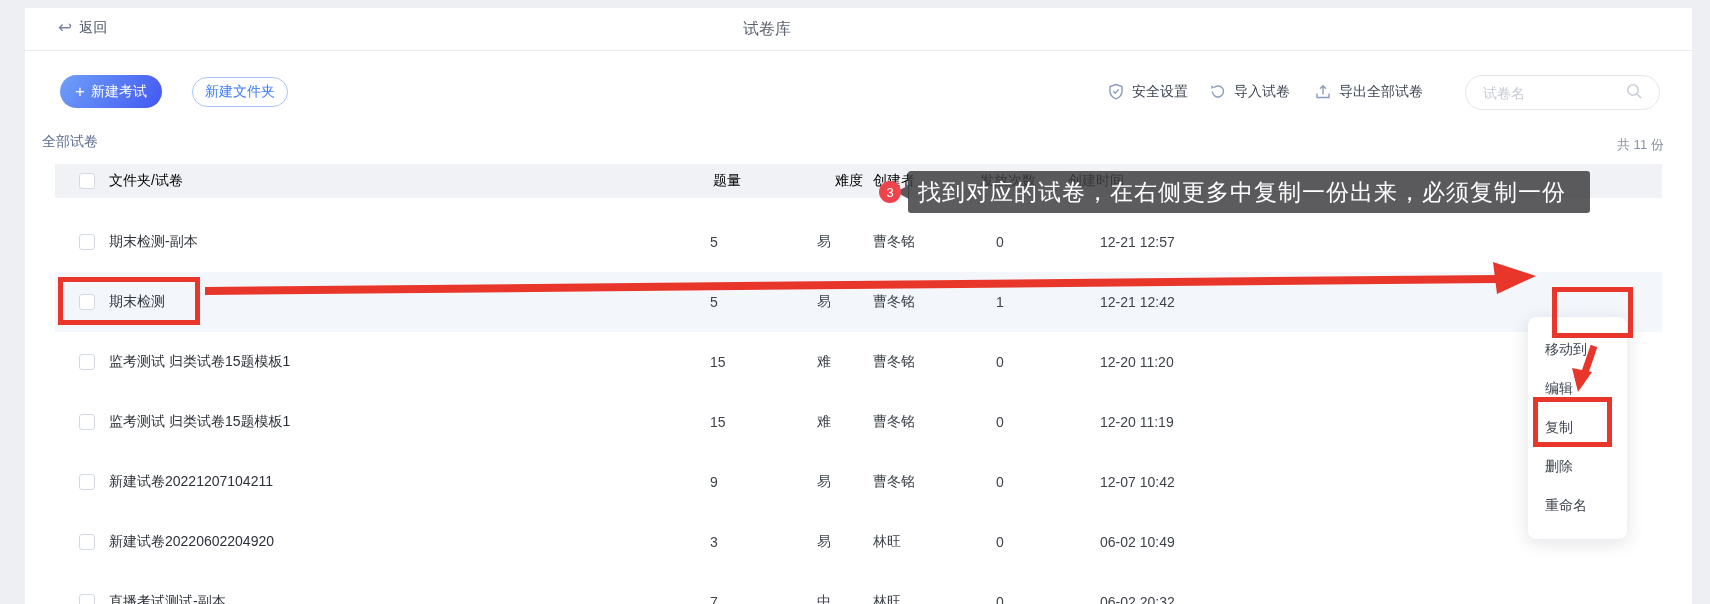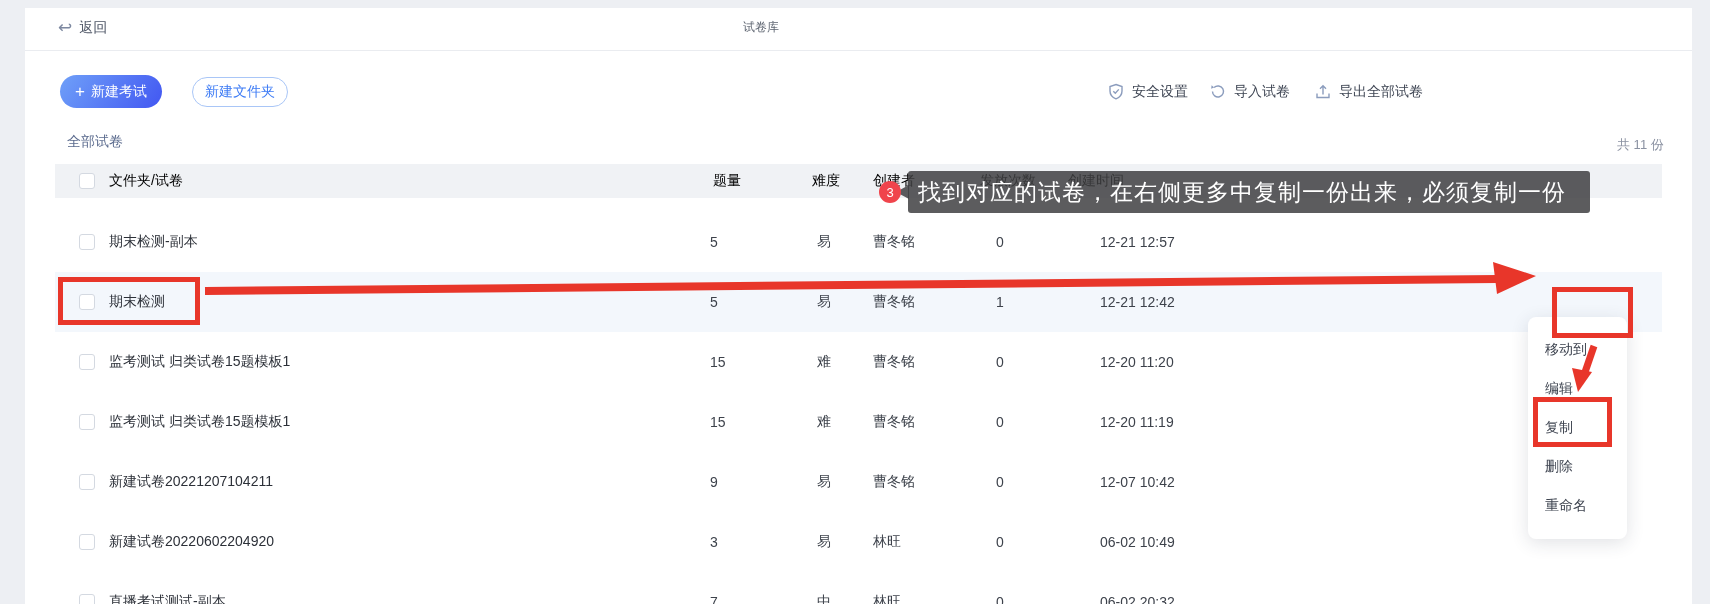--- a/index.html
+++ b/index.html
@@ -5,49 +5,49 @@
   * { margin:0; padding:0; box-sizing:border-box; }
   body { font-family:"Liberation Sans","DejaVu Sans",sans-serif; }
   .page { position:relative; width:1710px; height:604px; background:#edeff3; overflow:hidden; font-size:14px; color:#3d424b; }
   .card { position:absolute; left:25px; top:8px; width:1667px; height:596px; background:#ffffff; }
   .abs { position:absolute; }
 
   
   .topbar-divider { position:absolute; left:25px; top:50px; width:1667px; height:1px; background:#eaecf0; }
   .back { left:58px; top:19px; display:flex; align-items:center; gap:7px; color:#4d5565; cursor:pointer; }
   .back .ic { color:#7d88a0; font-size:17px; line-height:14px; }
-  .page-title { left:743px; top:19px; font-size:12px; color:#5d6470; }
+  .page-title { left:743px; top:19px; font-size:16px; color:#5d6470; }
 
   
   .btn-primary { left:60px; top:75px; width:102px; height:33px; border-radius:17px;
     background:linear-gradient(125deg,#6fa0f8,#4257f2); color:#fff; display:flex; align-items:center; justify-content:center; gap:6px; cursor:pointer; }
   .btn-primary .plus { font-size:17px; line-height:17px; }
   .btn-outline { left:192px; top:77px; width:96px; height:30px; border-radius:16px; background:#fff;
     border:1px solid #a9c6f7; color:#3d7bf5; display:flex; align-items:center; justify-content:center; cursor:pointer; }
   .tool-link { top:83px; display:flex; align-items:flex-start; gap:8px; color:#3f4654; cursor:pointer; }
   .tool-link svg { display:block; }
   .search-box { left:1465px; top:75px; width:195px; height:35px; border:1px solid #e3e6eb; border-radius:18px; background:#fff; display:flex; align-items:center; }
   .search-box input { border:none; outline:none; background:transparent; margin-left:17px; width:140px; font-size:14px; color:#3d424b; font-family:inherit; }
   .search-box input::placeholder { color:#c4cad6; }
   .search-box svg { margin-left:2px; }
 
-  .all-papers { left:67px; top:133px; color:#5b6b8e; }
+  .all-papers { left:42px; top:133px; color:#5b6b8e; }
   .total-count { left:1617px; top:136px; color:#8b92a2; font-size:13px; }
 
   
   .thead { left:55px; top:164px; width:1607px; height:34px; background:#f0f2f5; color:#000000; }
   .thead span, .row span { position:absolute; top:50%; transform:translateY(-50%); white-space:nowrap; }
   .checkbox { position:absolute; left:24px; top:50%; transform:translateY(-50%); width:16px; height:16px; border:1px solid #d4d9e1; border-radius:3px; background:#fff; cursor:pointer; }
   .col-name   { left:54px; }
   .col-qty    { left:655px; }
   .col-diff   { left:762px; }
   .col-creator{ left:818px; }
   .col-count  { left:941px; }
   .col-time   { left:1045px; }
-  .thead .col-qty { left:658px; } .thead .col-diff { left:757px; }
+  .thead .col-qty { left:658px; } .thead .col-diff { left:780px; }
   .thead .col-count { left:925px; } .thead .col-time { left:1013px; }
 
   .row { left:55px; width:1607px; height:60px; background:#fff; }
   .row.hover { background:#f3f7fc; }
   .row .col-name { color:#2c3038; }
   .row-actions { position:absolute; right:0; top:0; height:100%; display:none; }
   .row.hover .row-actions { display:block; }
 
   
   .dropdown { left:1528px; top:317px; width:99px; padding:13px 0 14px 0; background:#fff; border-radius:8px;
@@ -106,20 +106,29 @@
     <span>导入试卷</span>
   </div>
   <div class="abs tool-link" style="left:1315px">
     <span>
       <svg width="16" height="17" viewBox="0 0 16 16" fill="none" stroke="#8b9cbd" stroke-width="1.4">
         <path d="M2 10 V14 H14 V10"></path>
         <path d="M8 11 V2.5 M5 5.2 L8 2.2 L11 5.2"></path>
       </svg>
     </span>
     <span>导出全部试卷</span>
+  </div>
+  <div class="abs search-box">
+    <input type="text" placeholder="试卷名" style="">
+    <span>
+      <svg width="18" height="18" viewBox="0 0 18 18" fill="none" stroke="#c9cedb" stroke-width="1.6">
+        <circle cx="8" cy="8" r="5.2"></circle>
+          <path d="M12 12 L16 16"></path>
+      </svg>
+    </span>
   </div>
 
   <div class="abs all-papers">全部试卷</div>
   <div class="abs total-count">共 11 份</div>
 
   <div class="abs thead">
     <span class="checkbox" style="position:absolute;"></span>
     <span class="col-name">文件夹/试卷</span>
     <span class="col-qty">题量</span>
     <span class="col-diff">难度</span>

